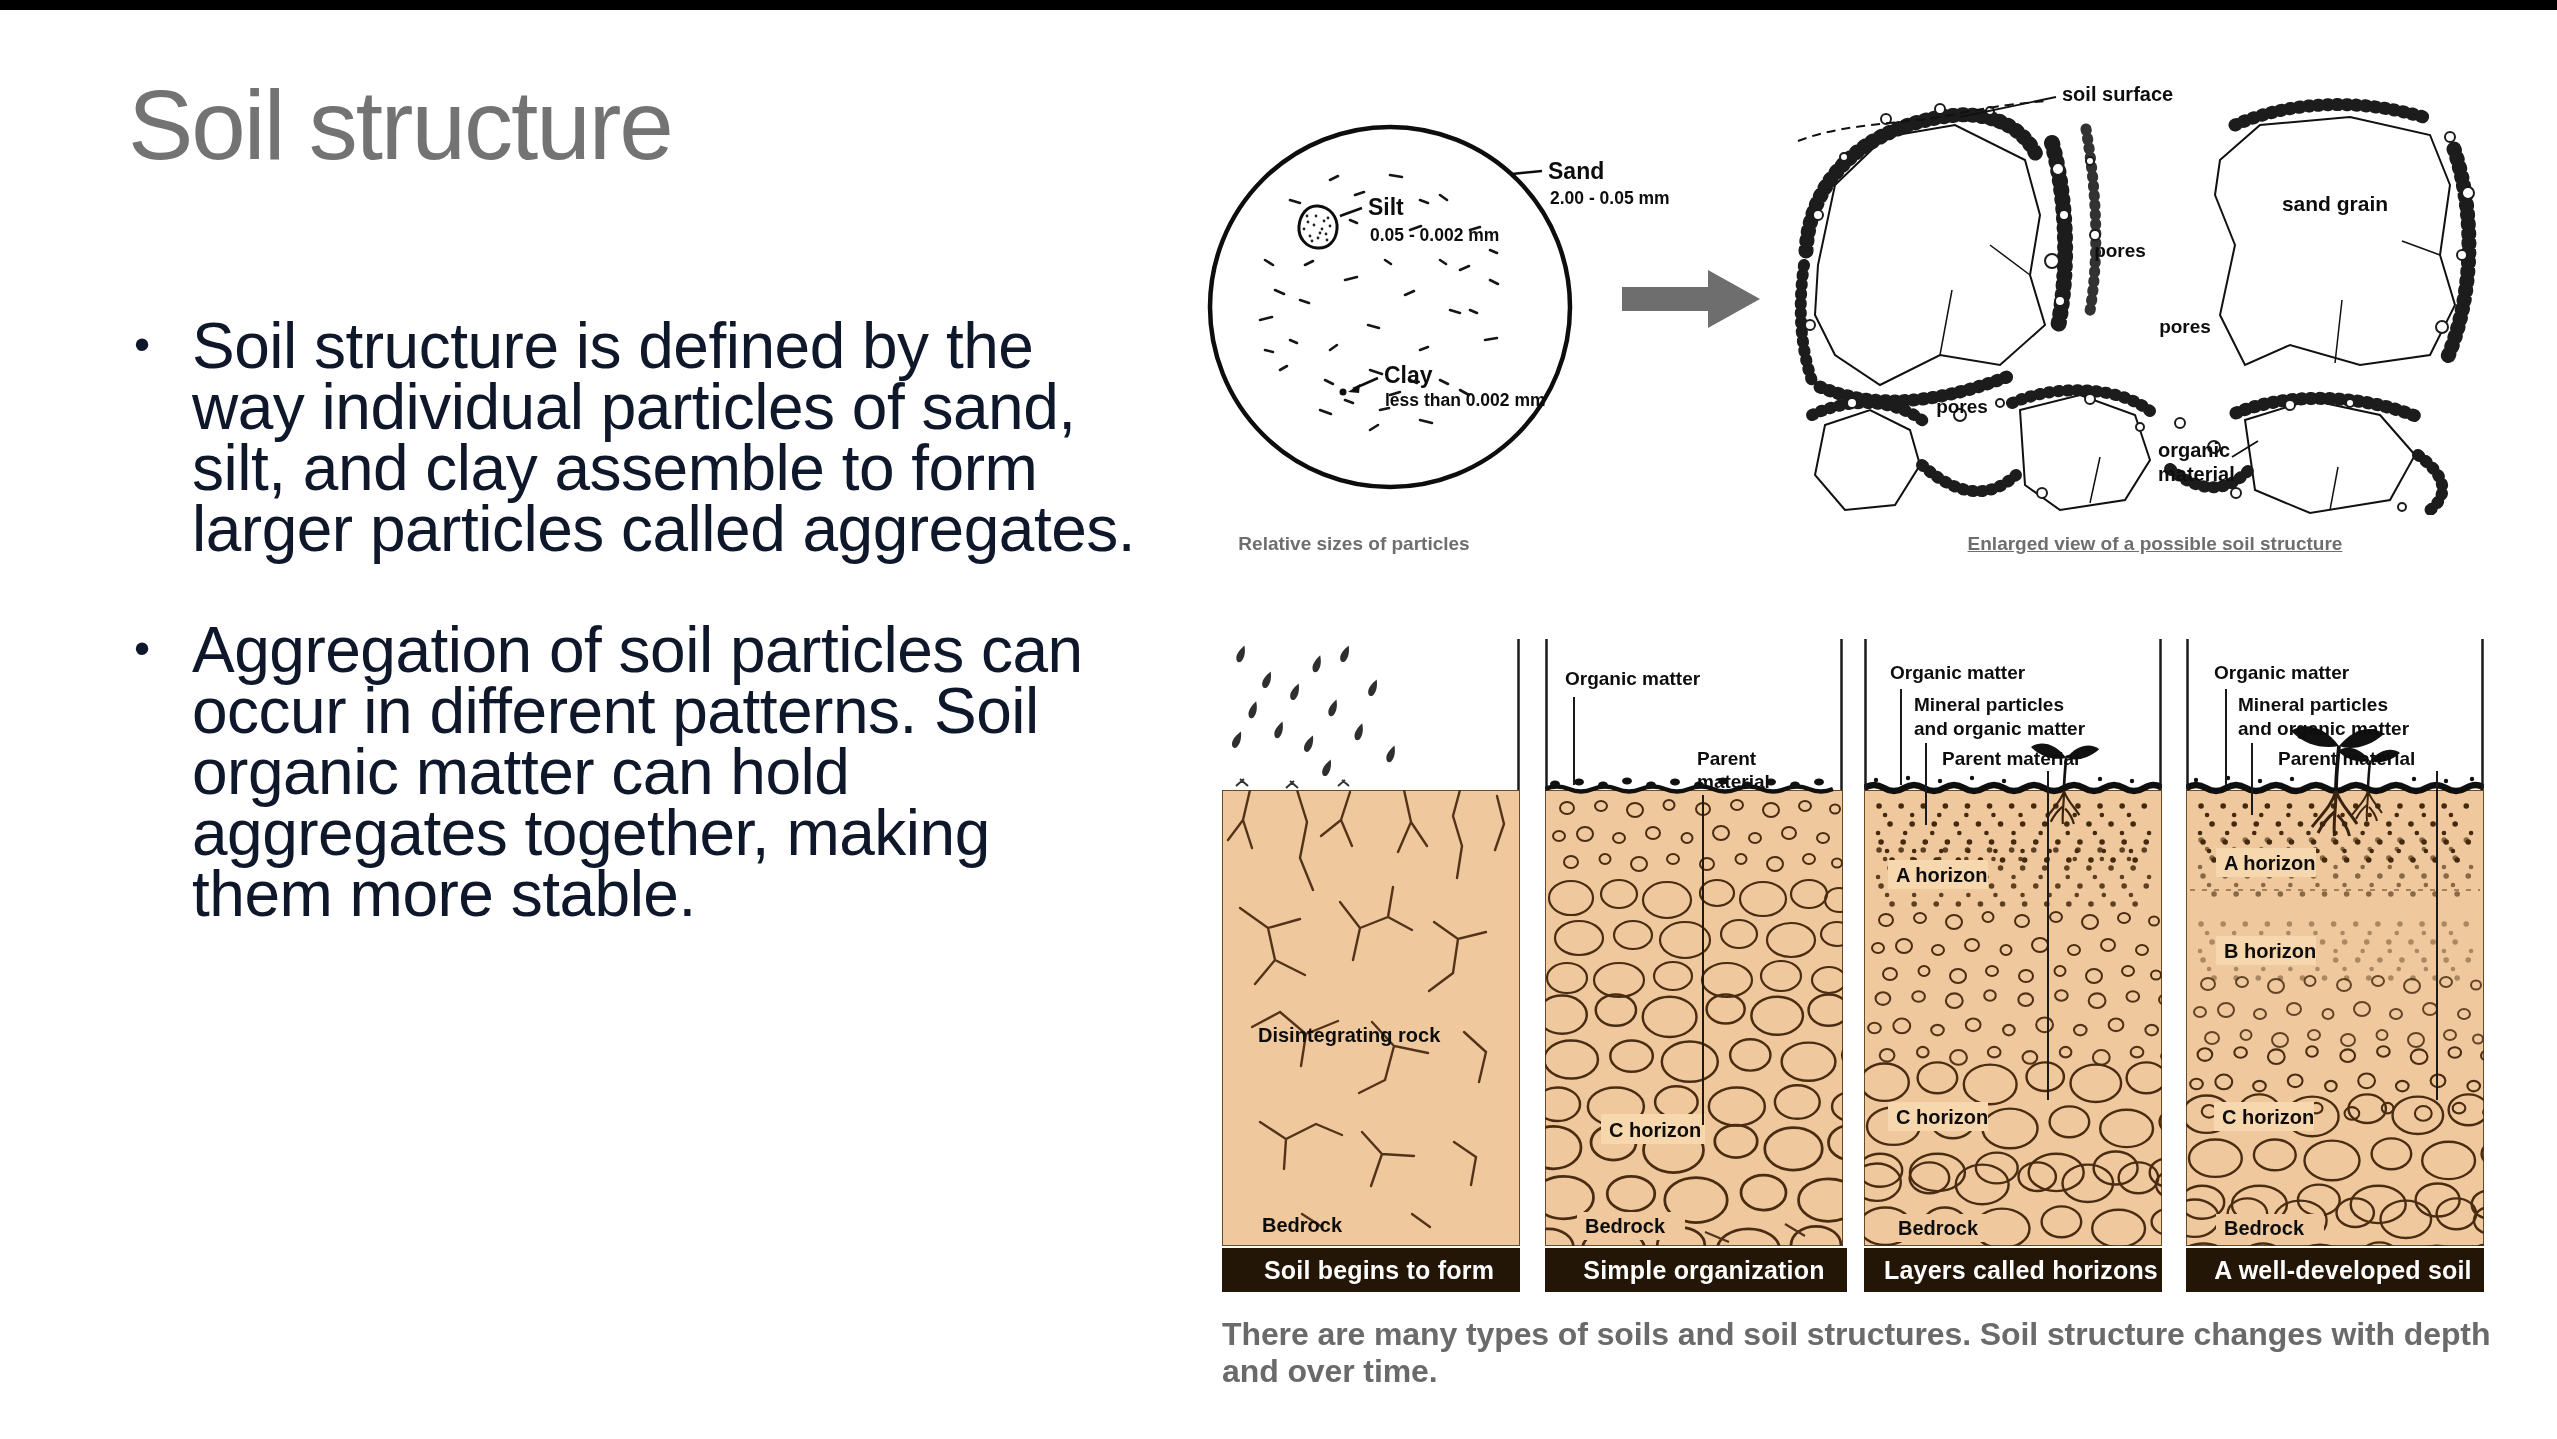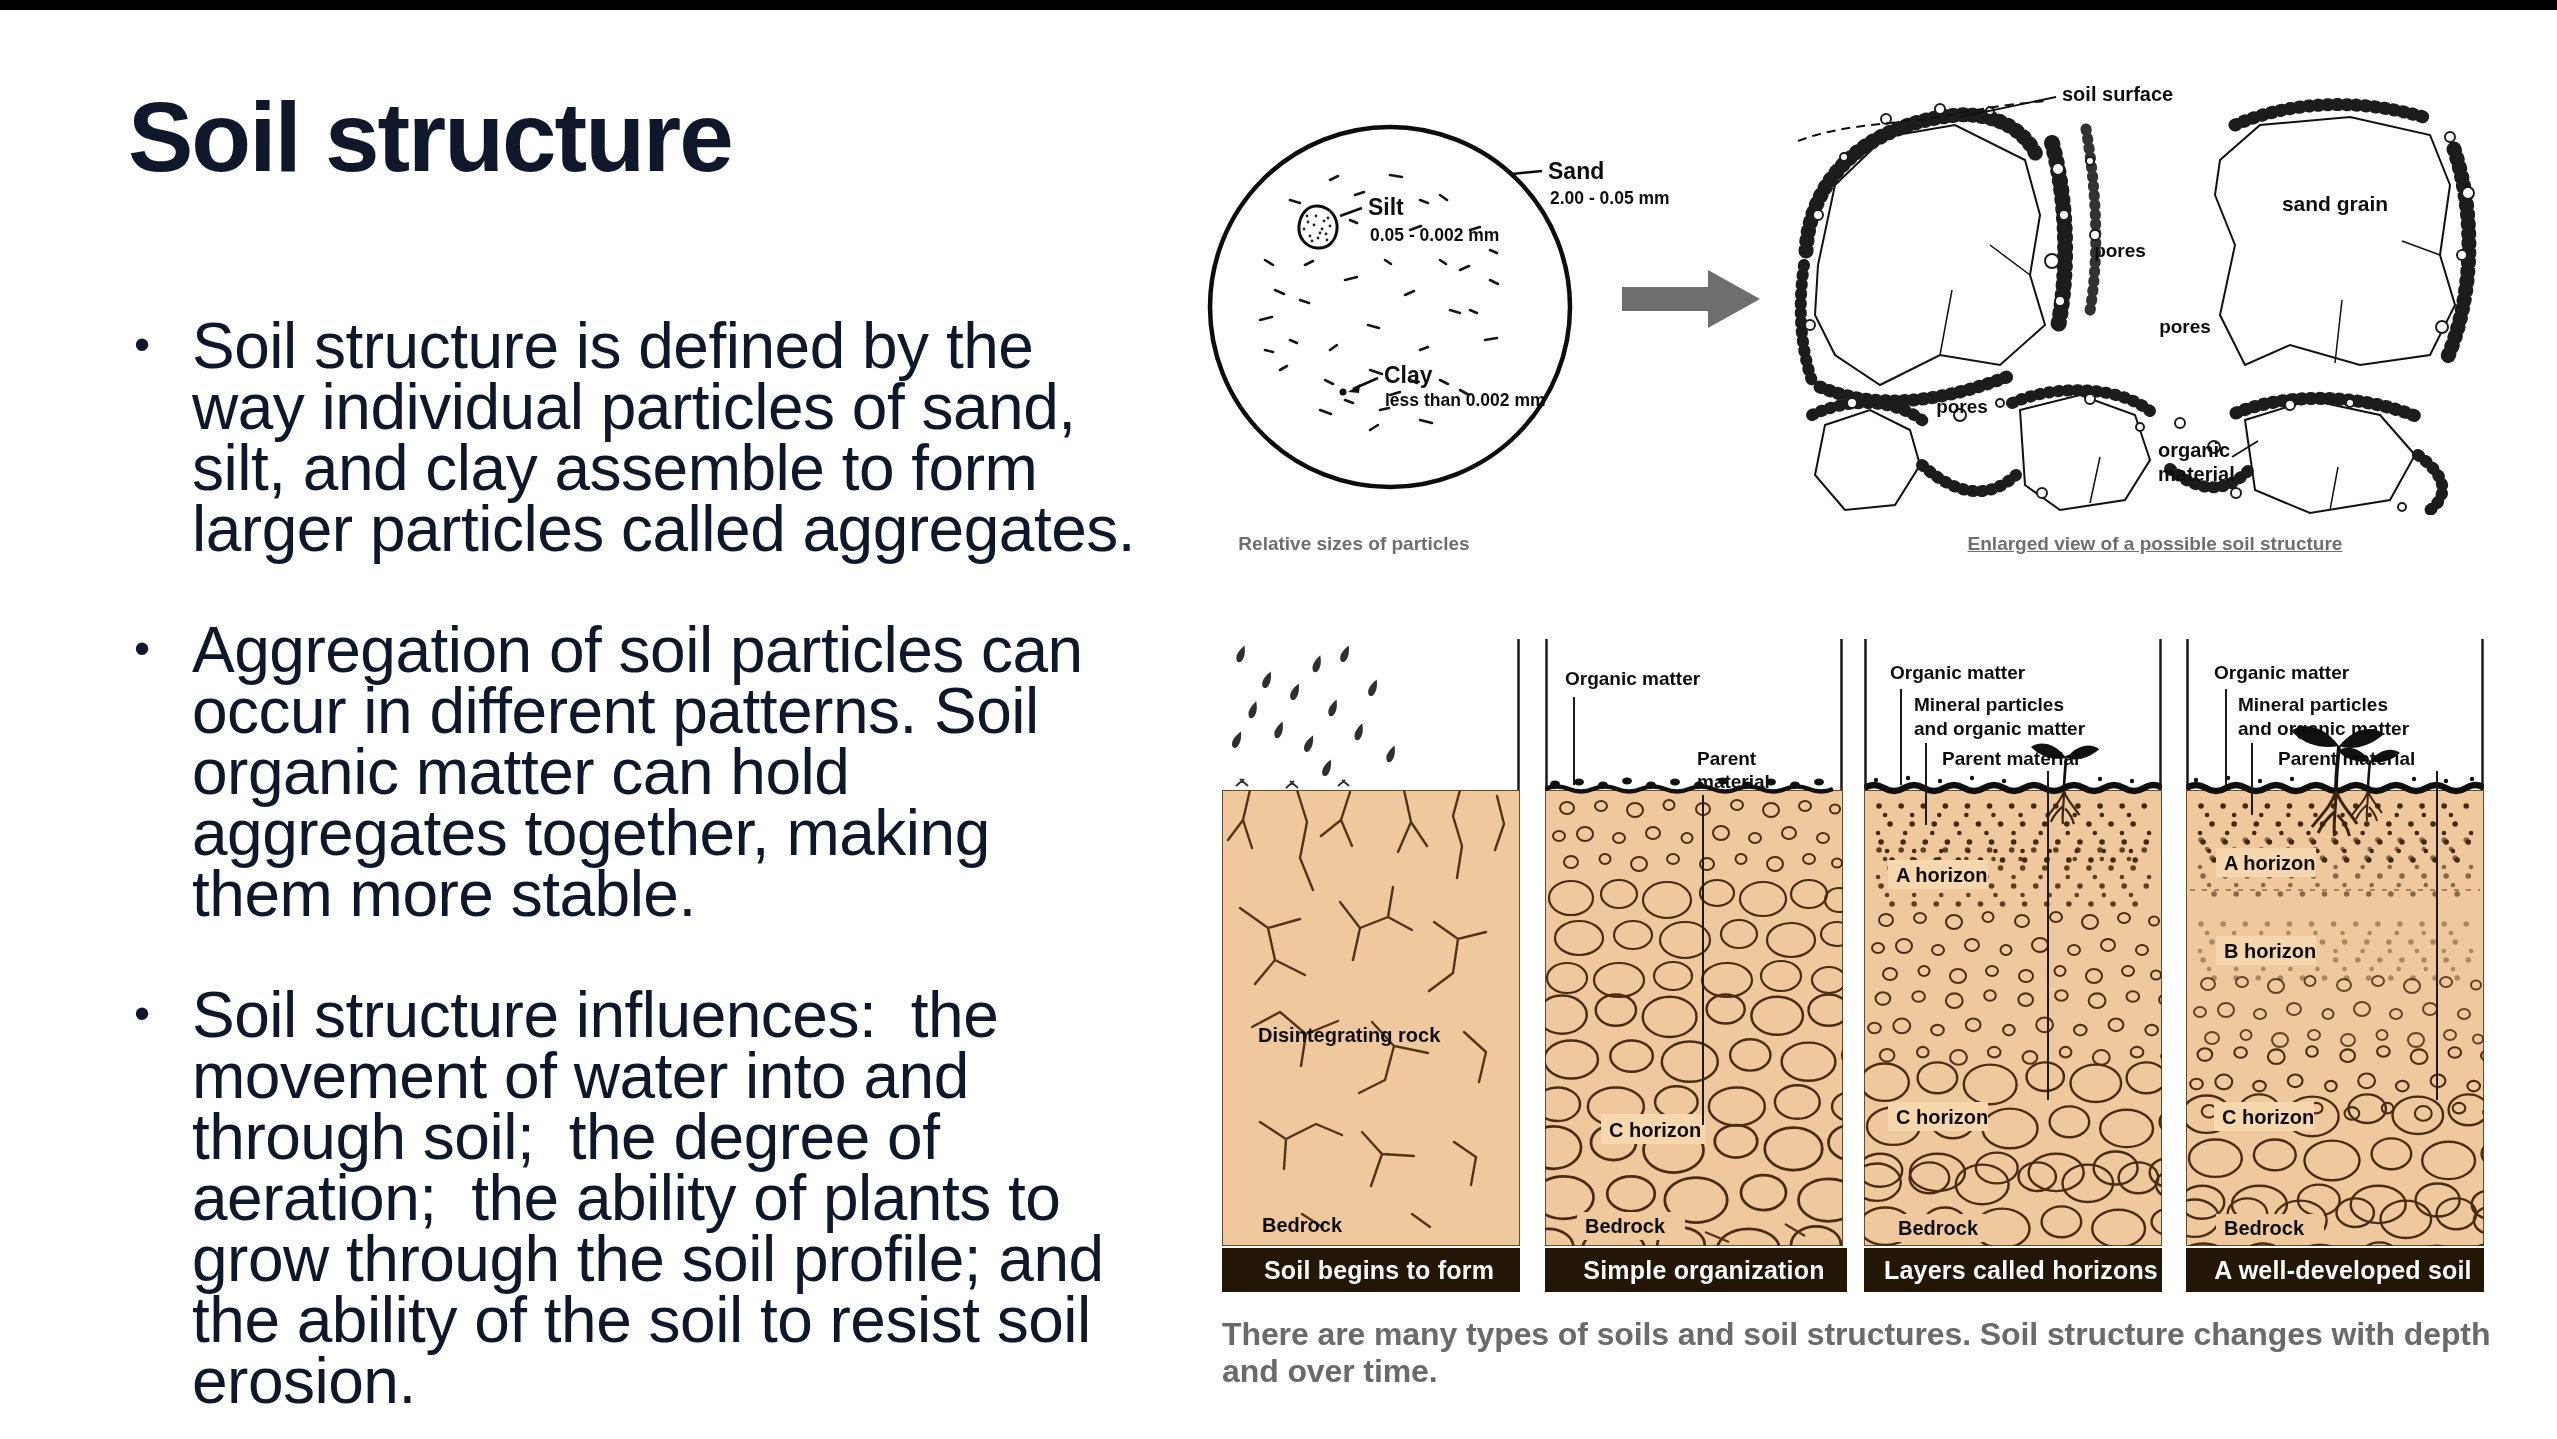--- a/index.html
+++ b/index.html
@@ -2,22 +2,22 @@
 <html><head>
 <meta charset="utf-8">
 <style>
   * { margin:0; padding:0; box-sizing:border-box; }
   html,body { width:2557px; height:1439px; background:#fff; overflow:hidden;
               font-family:"Liberation Sans", sans-serif; }
   #slide { position:relative; width:2557px; height:1439px; background:#fff; }
   #topbar { position:absolute; left:0; top:0; width:2557px; height:10px; background:#000; }
 
   
-  #title { position:absolute; left:128px; top:72px; font-size:98px; font-weight:bold;
-           color:#0f172a; letter-spacing:-2px; line-height:1.1;margin-top:12px; }
+  #title { position:absolute; left:128px; top:72px; font-size:98px; font-weight:normal;
+           color:#737373; letter-spacing:-2px; line-height:1.1; }
   #bullets { position:absolute; left:132px; top:316px; width:1005px; list-style:none; }
   #bullets li { position:relative; padding-left:60px; margin-bottom:60px;
                 font-size:64px; line-height:61px; color:#0f172a; letter-spacing:-0.5px;
                 white-space:pre-wrap; }
   #bullets li::before { content:"\2022"; position:absolute; left:2px; top:-2px; font-size:46px; }
 
   
   .figcap { position:absolute; text-align:center; font-weight:bold; color:#6e6e6e; font-size:19px; }
   #cap-particles { left:1124px; top:533px; width:460px; }
   #cap-structure { left:1790px; top:533px; width:730px;text-decoration:underline; }
@@ -40,21 +40,20 @@
 </head>
 <body>
 
 <div id="slide">
   <div id="topbar"></div>
 
   <h1 id="title">Soil structure</h1>
   <ul id="bullets">
     <li>Soil structure is defined by the way individual particles of sand, silt, and clay assemble to form larger particles called aggregates.</li>
     <li>Aggregation of soil particles can occur in different patterns. Soil organic matter can hold aggregates together, making them more stable.</li>
-    <li>Soil structure influences:  the movement of water into and through soil;  the degree of aeration;  the ability of plants to grow through the soil profile; and the ability of the soil to resist soil erosion.</li>
   </ul>
 
   <svg id="fig-particles" width="500" height="440" viewBox="0 0 500 440">
     <circle cx="220" cy="227" r="180" fill="#fff" stroke="#0d0d0d" stroke-width="4.5"></circle>
     <g stroke="#161616" stroke-width="2.6" stroke-linecap="round">
       <path d="M120,120 l10,3 M160,100 l8,-4 M220,95 l12,2 M270,115 l7,5 M300,150 l10,-3 M320,200 l8,4"></path>
       <path d="M315,260 l12,-2 M290,310 l9,5 M250,340 l12,3 M200,350 l8,-5 M150,330 l11,4 M110,290 l7,-4"></path>
       <path d="M90,240 l12,-3 M95,180 l8,5 M140,160 l10,-4 M180,140 l7,3 M240,150 l11,-4 M270,180 l6,4"></path>
       <path d="M280,230 l10,3 M250,270 l8,-3 M200,290 l12,4 M160,270 l7,-5 M130,220 l9,3 M175,200 l12,-3"></path>
       <path d="M215,180 l6,4 M235,215 l9,-4 M198,245 l11,3 M155,300 l8,4 M220,315 l10,-3 M120,260 l7,3"></path>

